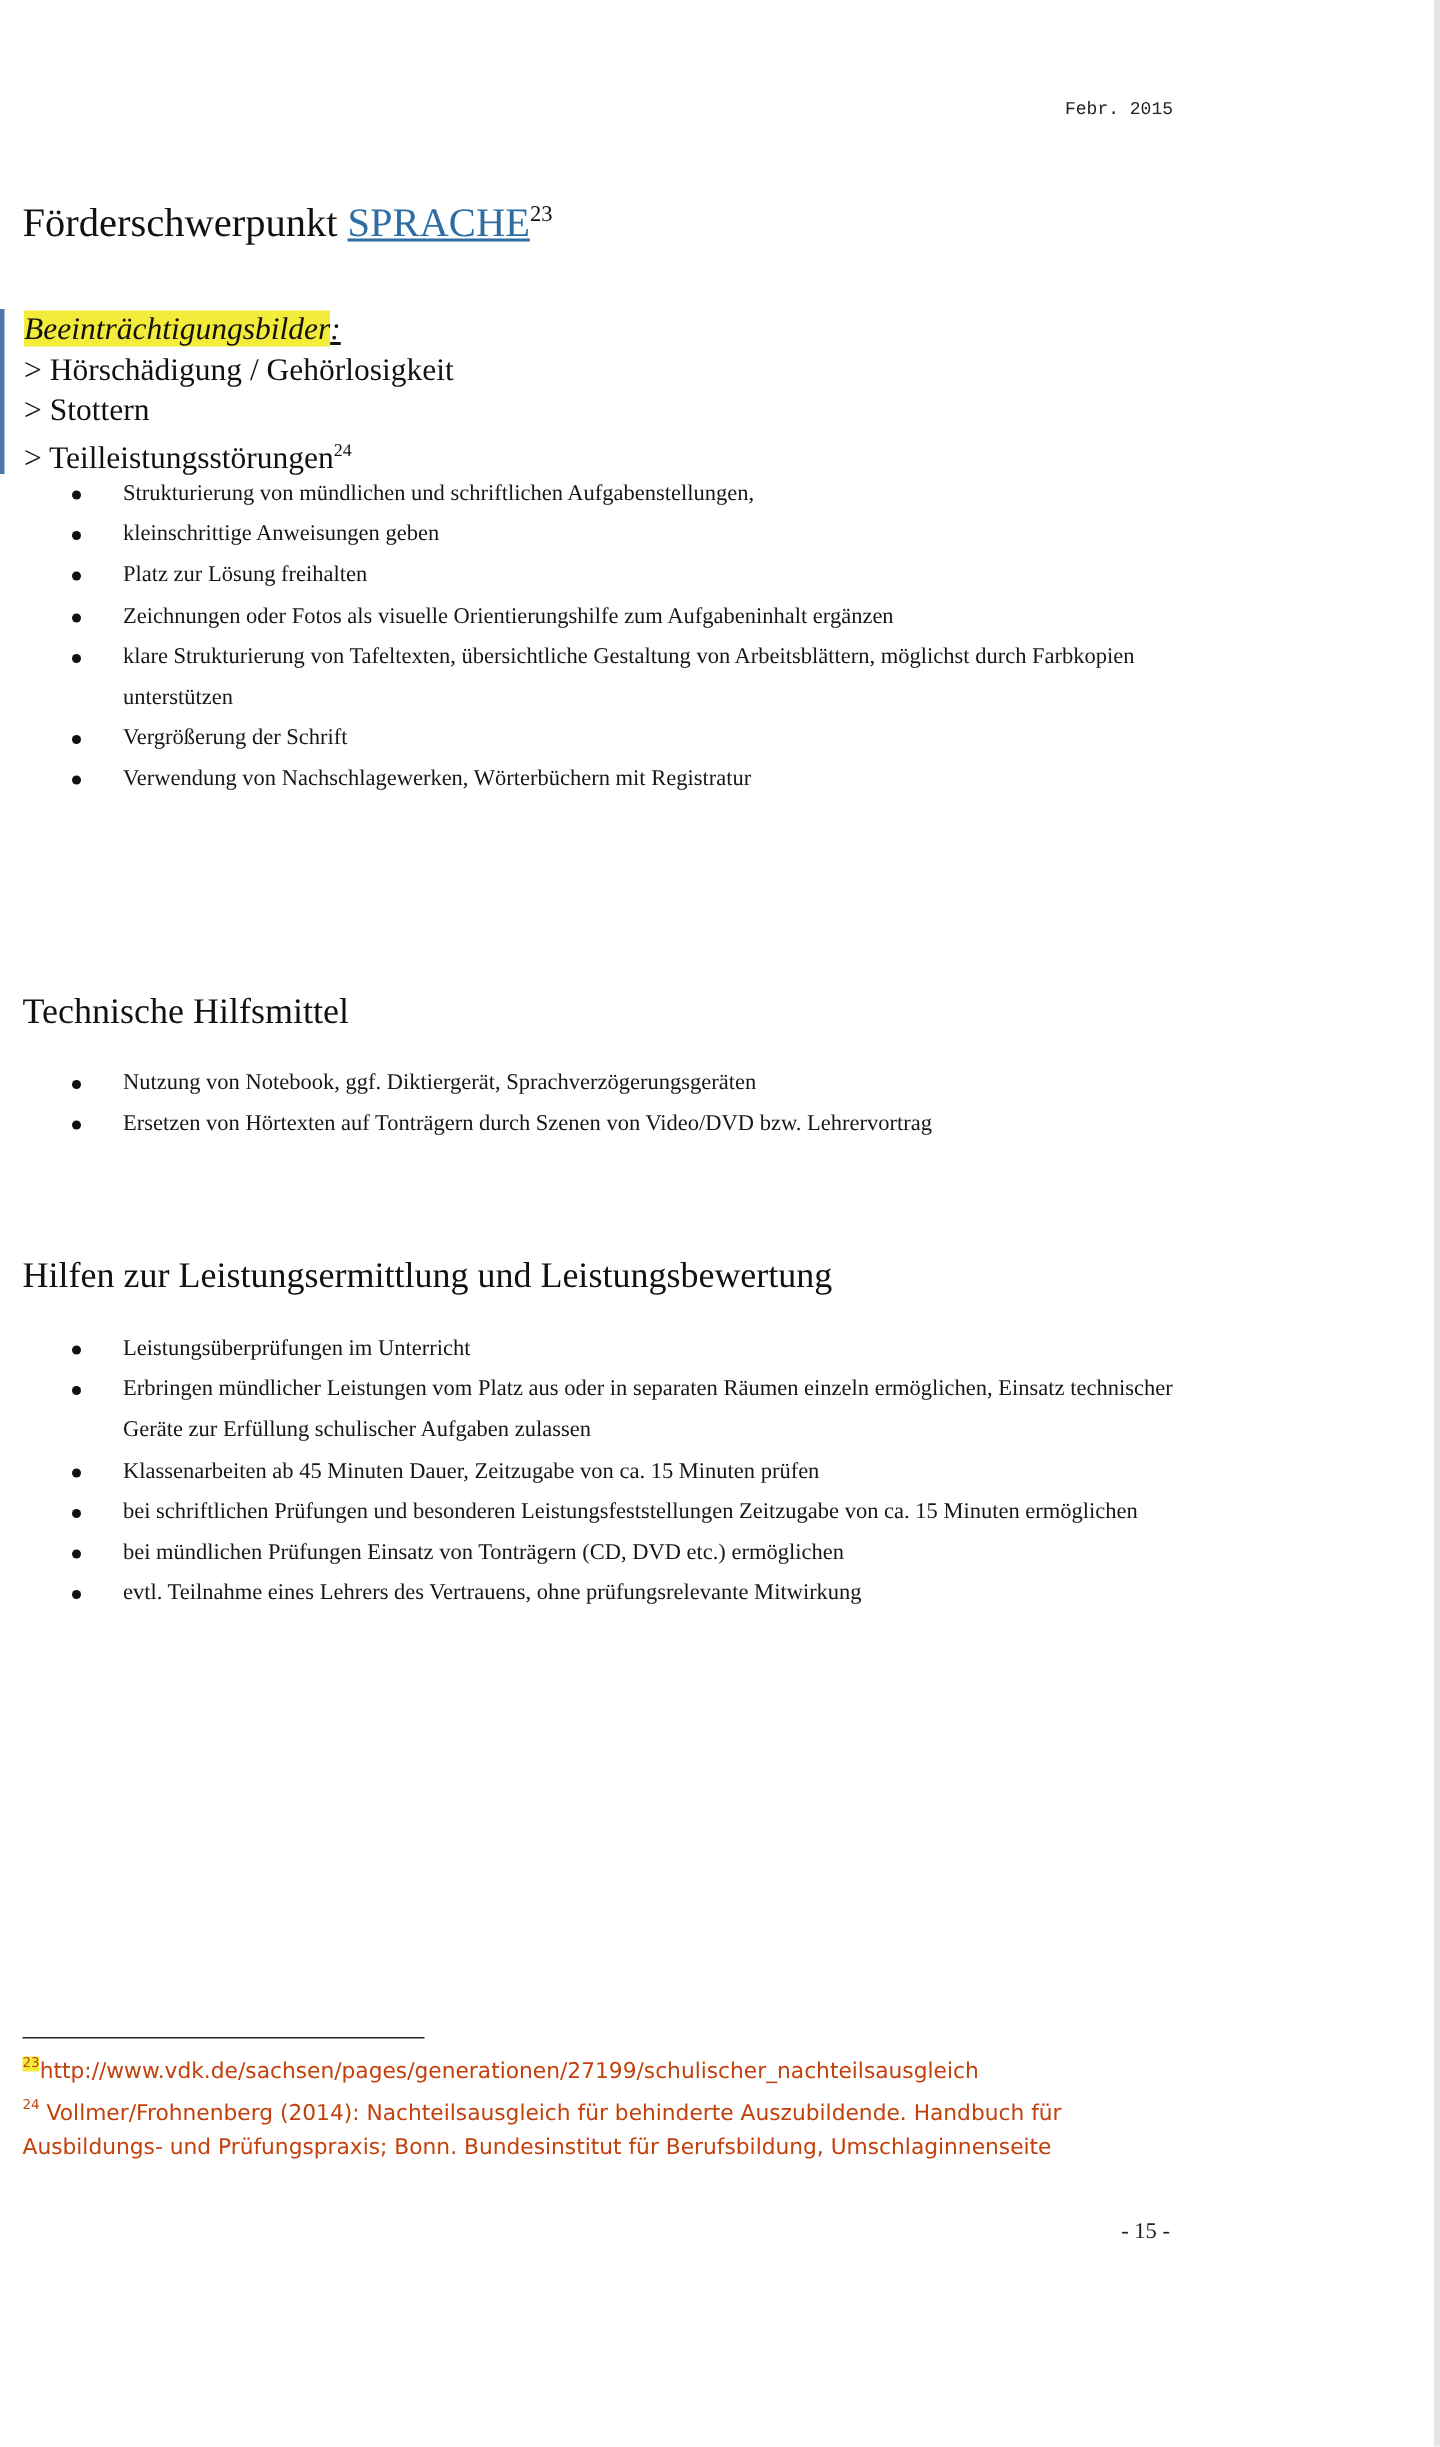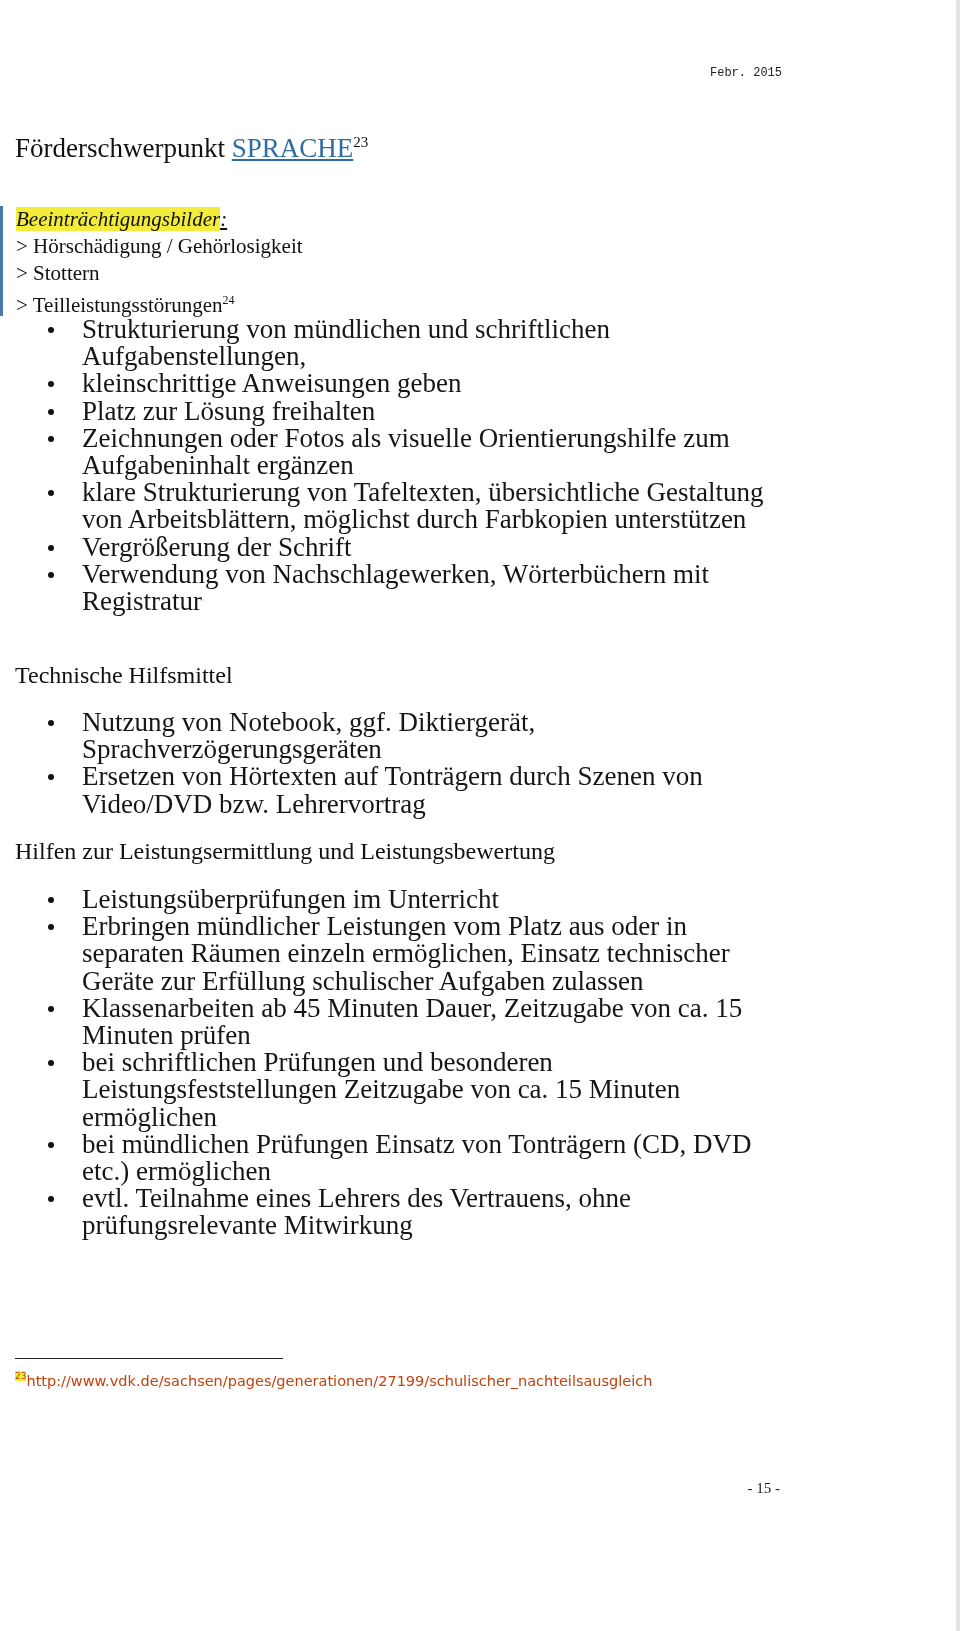--- a/index.html
+++ b/index.html
@@ -34,21 +34,21 @@
     margin-top: 16px;
   }
   .impair-heading { font-style: italic; }
   .impair-heading .hl { background: #f4ec3a; }
   .impair-heading .colon { text-decoration: underline; }
   .impair-item sup { font-size: 12px; vertical-align: 8px; }
 
   ul.bullets {
     position: absolute; left: 0; margin: 0; padding: 0; list-style: none;
     font-family: "Liberation Serif", serif;
-    font-size: 27px; line-height: 27.2px; color: #161616;
+    font-size: 15px; line-height: 27.2px; color: #161616;
   }
   ul.bullets li {
     position: relative; padding-left: 82px; width: 700px;
   }
   ul.bullets li .dot {
     position: absolute; left: 48px; top: 11px;
     width: 6px; height: 6px; border-radius: 50%; background: #111;
   }
   .list1 { top: 316px; }
   .list2 { top: 709px; }
@@ -122,15 +122,16 @@
   <li><span class="dot"></span><span>Klassenarbeiten ab 45 Minuten Dauer, Zeitzugabe von ca. 15 Minuten prüfen</span></li>
   <li><span class="dot"></span><span>bei schriftlichen Prüfungen und besonderen Leistungsfeststellungen Zeitzugabe von ca. 15 Minuten ermöglichen</span></li>
   <li><span class="dot"></span><span>bei mündlichen Prüfungen Einsatz von Tonträgern (CD, DVD etc.) ermöglichen</span></li>
   <li><span class="dot"></span><span>evtl. Teilnahme eines Lehrers des Vertrauens, ohne prüfungsrelevante Mitwirkung</span></li>
 </ul>
 
 <div class="fn-rule"></div>
 
 <div class="footnotes">
   <div><sup class="fnmark-hl">23</sup><span>http://www.vdk.de/sachsen/pages/generationen/27199/schulischer_nachteilsausgleich</span></div>
+  <div><sup>24</sup><span> Vollmer/Frohnenberg (2014): Nachteilsausgleich für behinderte Auszubildende. Handbuch für Ausbildungs- und Prüfungspraxis; Bonn. Bundesinstitut für Berufsbildung, Umschlaginnenseite</span></div>
 </div>
 
 <div class="page-number">- 15 -</div>
 
 </body></html>

